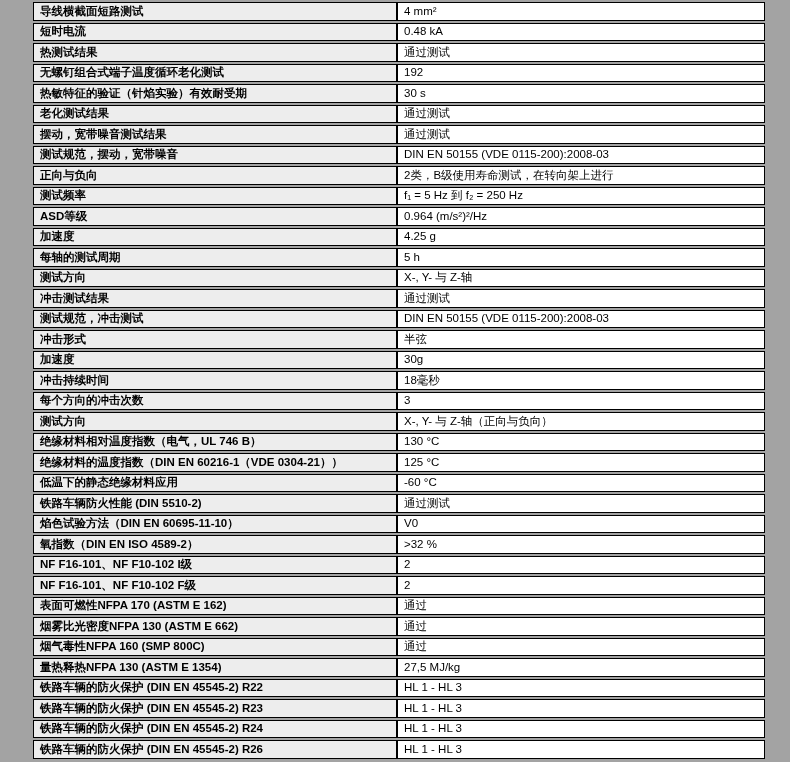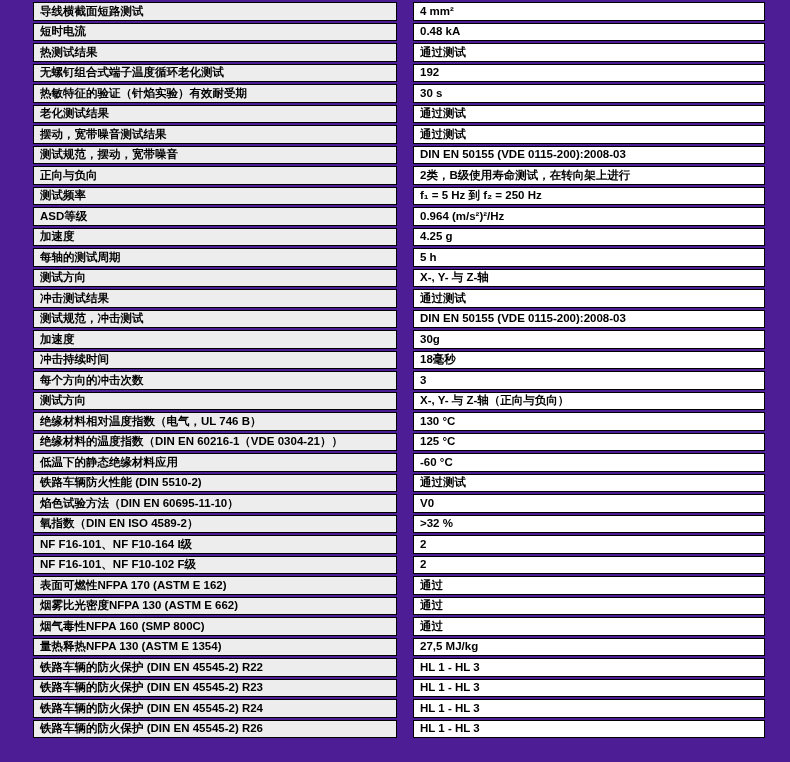--- a/index.html
+++ b/index.html
@@ -4,21 +4,21 @@
 <style>
   * { box-sizing: border-box; margin: 0; padding: 0; }
   html, body {
     background: #ffffff;
     font-family: "Liberation Sans", "DejaVu Sans", sans-serif;
   }
   .page {
     position: relative;
     width: 790px;
     height: 762px;
-    background: #4c1d95;
+    background: #a3a3a3;
     overflow: hidden;
   }
   .spec-table {
     position: absolute;
     left: 33px;
     top: 2px;
     width: 732px;
   }
   .spec-row {
     display: flex;
@@ -37,22 +37,21 @@
     line-height: 1;
   }
   .spec-label {
     width: 364px;
     background: #ededed;
     font-weight: bold;
   }
   .spec-value {
     flex: 1;
     background: #ffffff;
-    font-weight: bold;
-    margin-left: 16px;
+    font-weight: normal;
   }
 </style>
 </head>
 <body>
 
 <div class="page">
   <div class="spec-table" id="spec-table">
   <div class="spec-row">
     <div class="spec-cell spec-label">导线横截面短路测试</div>
     <div class="spec-cell spec-value">4 mm²</div>
@@ -126,20 +125,24 @@
   <div class="spec-row">
     <div class="spec-cell spec-label">冲击测试结果</div>
     <div class="spec-cell spec-value">通过测试</div>
   </div>
 
   <div class="spec-row">
     <div class="spec-cell spec-label">测试规范，冲击测试</div>
     <div class="spec-cell spec-value">DIN EN 50155 (VDE 0115-200):2008-03</div>
   </div>
 
+  <div class="spec-row">
+    <div class="spec-cell spec-label">冲击形式</div>
+    <div class="spec-cell spec-value">半弦</div>
+  </div>
 
   <div class="spec-row">
     <div class="spec-cell spec-label">加速度</div>
     <div class="spec-cell spec-value">30g</div>
   </div>
 
   <div class="spec-row">
     <div class="spec-cell spec-label">冲击持续时间</div>
     <div class="spec-cell spec-value">18毫秒</div>
   </div>
@@ -178,21 +181,21 @@
     <div class="spec-cell spec-label">焰色试验方法（DIN EN 60695-11-10）</div>
     <div class="spec-cell spec-value">V0</div>
   </div>
 
   <div class="spec-row">
     <div class="spec-cell spec-label">氧指数（DIN EN ISO 4589-2）</div>
     <div class="spec-cell spec-value">&gt;32 %</div>
   </div>
 
   <div class="spec-row">
-    <div class="spec-cell spec-label">NF F16-101、NF F10-164 I级</div>
+    <div class="spec-cell spec-label">NF F16-101、NF F10-102 I级</div>
     <div class="spec-cell spec-value">2</div>
   </div>
 
   <div class="spec-row">
     <div class="spec-cell spec-label">NF F16-101、NF F10-102 F级</div>
     <div class="spec-cell spec-value">2</div>
   </div>
 
   <div class="spec-row">
     <div class="spec-cell spec-label">表面可燃性NFPA 170 (ASTM E 162)</div>

